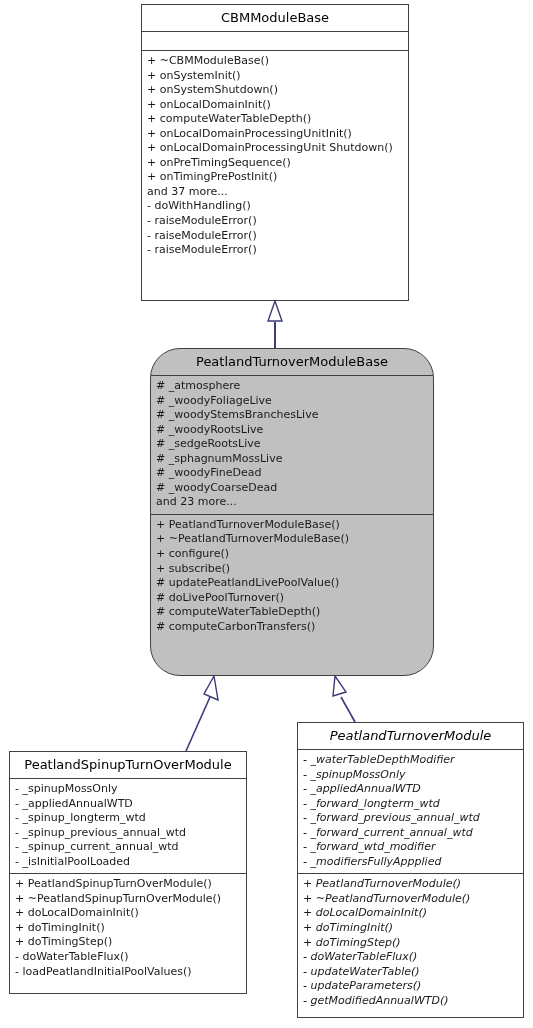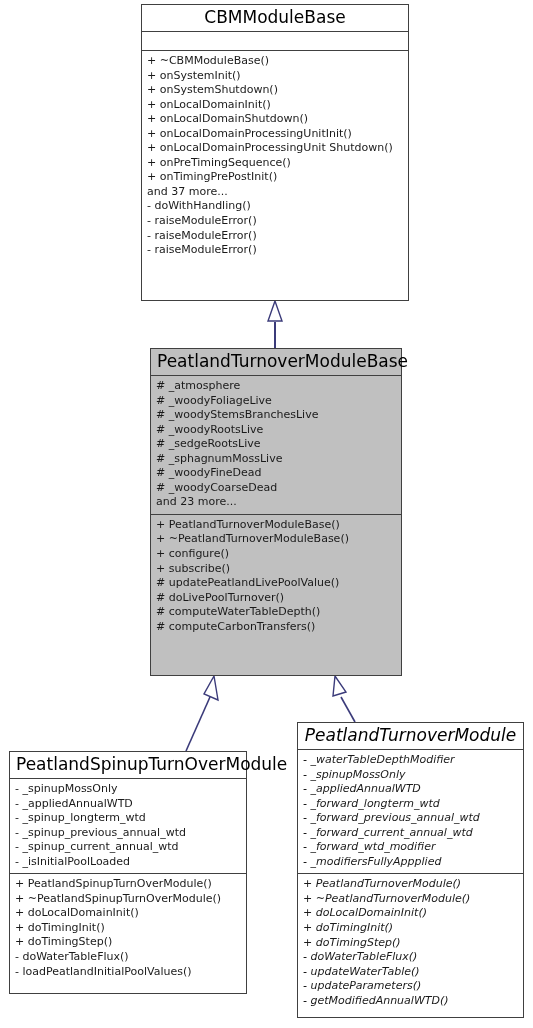--- a/index.html
+++ b/index.html
@@ -31,21 +31,21 @@
   .uml-node {
     position: absolute;
     border: 1px solid #404040;
     box-sizing: border-box;
     background: #ffffff;
     z-index: 2;
   }
   .uml-node.filled { background: #c0c0c0; }
   .node-title {
     text-align: center;
-    font-size: 17px;
+    font-size: 13px;
     line-height: 15px;
     padding: 5px 6px 6px 6px;
     color: #000000;
     border-bottom: 1px solid #404040;
     white-space: nowrap;
   }
   .node-section {
     padding: 3px 5px 4px 5px;
     border-bottom: 1px solid #404040;
     font-size: 11px;
@@ -83,34 +83,34 @@
   </svg>
 
   <div class="uml-node" style="left:141px; top:4px; width:268px; height:297px;">
     <div class="node-title">CBMModuleBase</div>
     <div class="node-section empty"></div>
     <div class="node-section">
       <div class="member">+ ~CBMModuleBase()</div>
       <div class="member">+ onSystemInit()</div>
       <div class="member">+ onSystemShutdown()</div>
       <div class="member">+ onLocalDomainInit()</div>
-      <div class="member">+ onLocalDomainShutdown()</div>
+      <div class="member">+ computeWaterTableDepth()</div>
       <div class="member">+ onLocalDomainProcessingUnitInit()</div>
       <div class="member">+ onLocalDomainProcessingUnit Shutdown()</div>
       <div class="member">+ onPreTimingSequence()</div>
       <div class="member">+ onTimingPrePostInit()</div>
       <div class="member">and 37 more...</div>
       <div class="member">- doWithHandling()</div>
       <div class="member">- raiseModuleError()</div>
       <div class="member">- raiseModuleError()</div>
       <div class="member">- raiseModuleError()</div>
     </div>
   </div>
 
-  <div class="uml-node filled" style="left:150px; top:348px; width:252px; height:328px;">
+  <div class="uml-node filled" style="left:150px; top:348px; width:284px; height:328px;border-radius:30px;">
     <div class="node-title">PeatlandTurnoverModuleBase</div>
     <div class="node-section">
       <div class="member">#  _atmosphere</div>
       <div class="member">#  _woodyFoliageLive</div>
       <div class="member">#  _woodyStemsBranchesLive</div>
       <div class="member">#  _woodyRootsLive</div>
       <div class="member">#  _sedgeRootsLive</div>
       <div class="member">#  _sphagnumMossLive</div>
       <div class="member">#  _woodyFineDead</div>
       <div class="member">#  _woodyCoarseDead</div>

